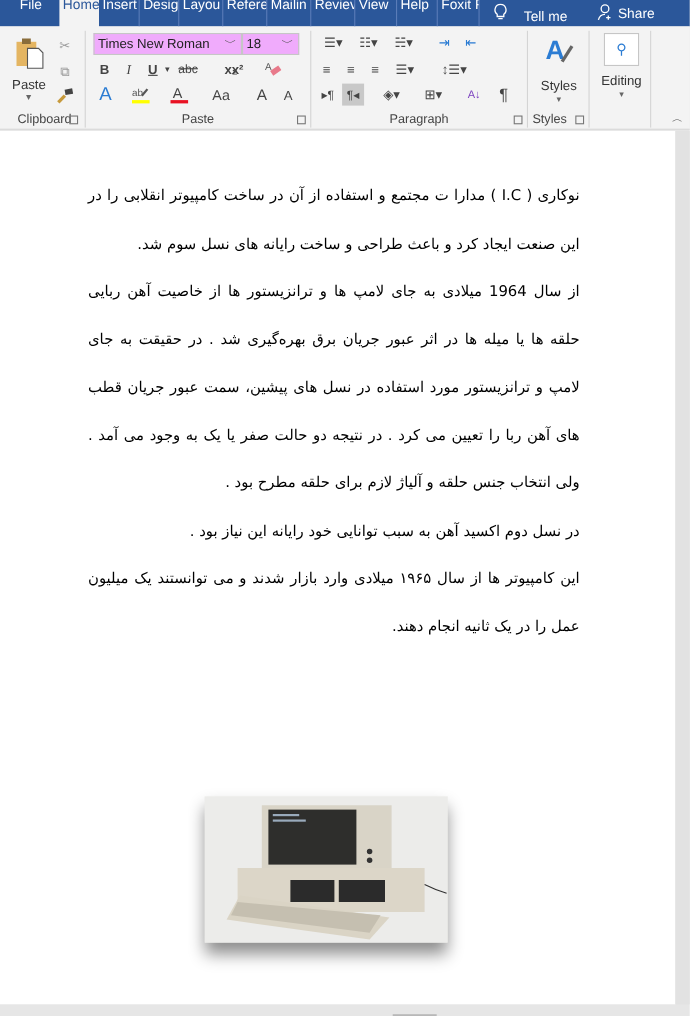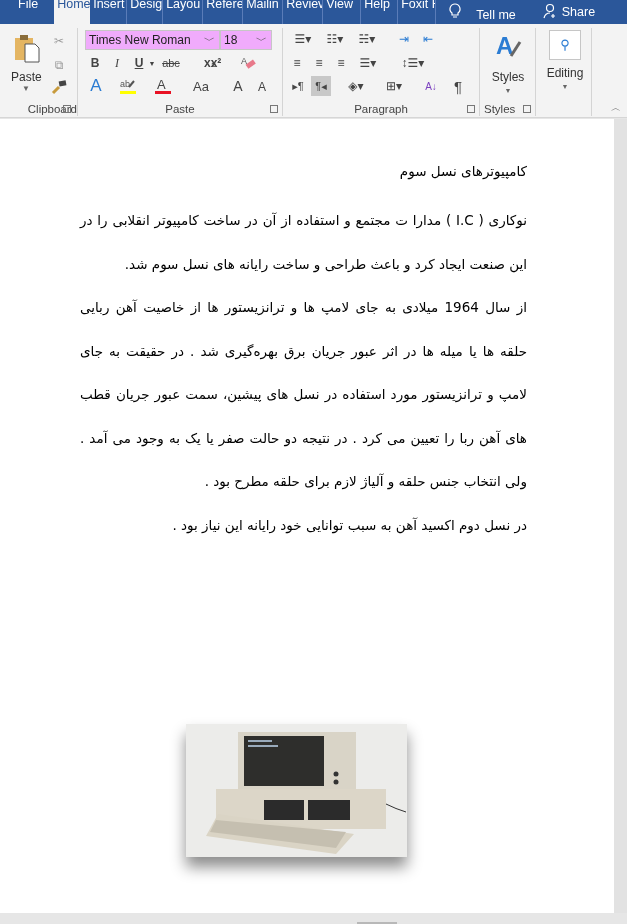--- a/index.html
+++ b/index.html
@@ -71,21 +71,21 @@
       <span style="position:absolute;top:52px;left:16px;font-size:8px;color:#666">▼</span>
     </div>
     <span class="ib" style="left:50px;top:4px;width:18px;height:18px;color:#999">✂</span>
     <span class="ib" style="left:50px;top:28px;width:18px;height:18px;color:#999">⧉</span>
     <span class="ib" style="left:50px;top:50px;width:18px;height:18px">
       <svg width="16" height="16" viewBox="0 0 16 16">
           <path d="M2 14l6-6" stroke="#c79a3c" stroke-width="3"></path>
           <rect x="8" y="2" width="7" height="5" fill="#444" transform="rotate(-10 11 4)"></rect>
         </svg>
     </span>
-    <div class="glabel" style="text-align:right;padding-left:4px"><span>Clipboard</span></div>
+    <div class="glabel" style="text-align:center;padding-left:4px"><span>Clipboard</span></div>
     <span class="launcher" style="right:6px"></span>
   </div>
 
   <div class="group" style="left:78px;width:205px">
     <div class="sel" style="left:7px;top:2px;width:135px"><span>Times New Roman</span><span class="chev">﹀</span></div>
     <div class="sel" style="left:142px;top:2px;width:52px"><span>18</span><span class="chev">﹀</span></div>
     <span class="ib" style="left:10px;top:26px;width:14px;height:18px;font-weight:bold">B</span>
     <span class="ib" style="left:32px;top:26px;width:14px;height:18px;font-style:italic;font-family:'Liberation Serif',serif">I</span>
     <span class="ib" style="left:54px;top:26px;width:14px;height:18px;text-decoration:underline;font-weight:bold">U</span>
     <span class="ib" style="left:70px;top:26px;width:8px;height:18px;font-size:7px">▼</span>
@@ -160,24 +160,24 @@
       <span style="display:block;margin:0 auto;width:32px;height:30px;border:1px solid #c6c6c6;background:#fff;line-height:28px;color:#2b7cd3;font-size:13px">⚲</span>
       <span style="display:block;font-size:12px;color:#333;margin-top:6px">Editing</span>
       <span style="display:block;font-size:7px;color:#666;margin-top:3px">▼</span>
     </div>
   </div>
   <span style="position:absolute;right:6px;bottom:2px;font-size:10px;color:#555">︿</span>
 </div>
 
 <div class="page">
   <div class="doc" style="top:38px">
-    <p style="line-height:28px;margin-bottom:14px">کامپیوترهای نسل سوم</p>
     <p>نوکاری ( I.C ) مدارا ت مجتمع و استفاده از آن در ساخت کامپیوتر انقلابی را در این صنعت ایجاد کرد و باعث طراحی و ساخت رایانه های نسل سوم شد.</p>
     <p>از سال 1964 میلادی به جای لامپ ها و ترانزیستور ها از خاصیت آهن ربایی حلقه ها یا میله ها در اثر عبور جریان برق بهره‌گیری شد . در حقیقت به جای لامپ و ترانزیستور مورد استفاده در نسل های پیشین، سمت عبور جریان قطب های آهن ربا را تعیین می کرد . در نتیجه دو حالت صفر یا یک به وجود می آمد . ولی انتخاب جنس حلقه و آلیاژ لازم برای حلقه مطرح بود .</p>
     <p>در نسل دوم اکسید آهن به سبب توانایی خود رایانه این نیاز بود .</p>
+    <p>این کامپیوتر ها از سال ۱۹۶۵ میلادی وارد بازار شدند و می توانستند یک میلیون عمل را در یک ثانیه انجام دهند.</p>
   </div>
 </div>
 
 <div class="imgbox" title="IBM personal computer with monitor and keyboard">
   <svg width="221" height="133" viewBox="0 0 221 133">
     <rect width="221" height="133" fill="#ececea"></rect>
     <path d="M52 8h118v58H52z" fill="#d9d4c7"></path>
     <rect x="58" y="12" width="80" height="50" fill="#2e2e2c"></rect>
     <rect x="62" y="16" width="24" height="2" fill="#9ab"></rect>
       <rect x="62" y="21" width="30" height="2" fill="#9ab"></rect>

